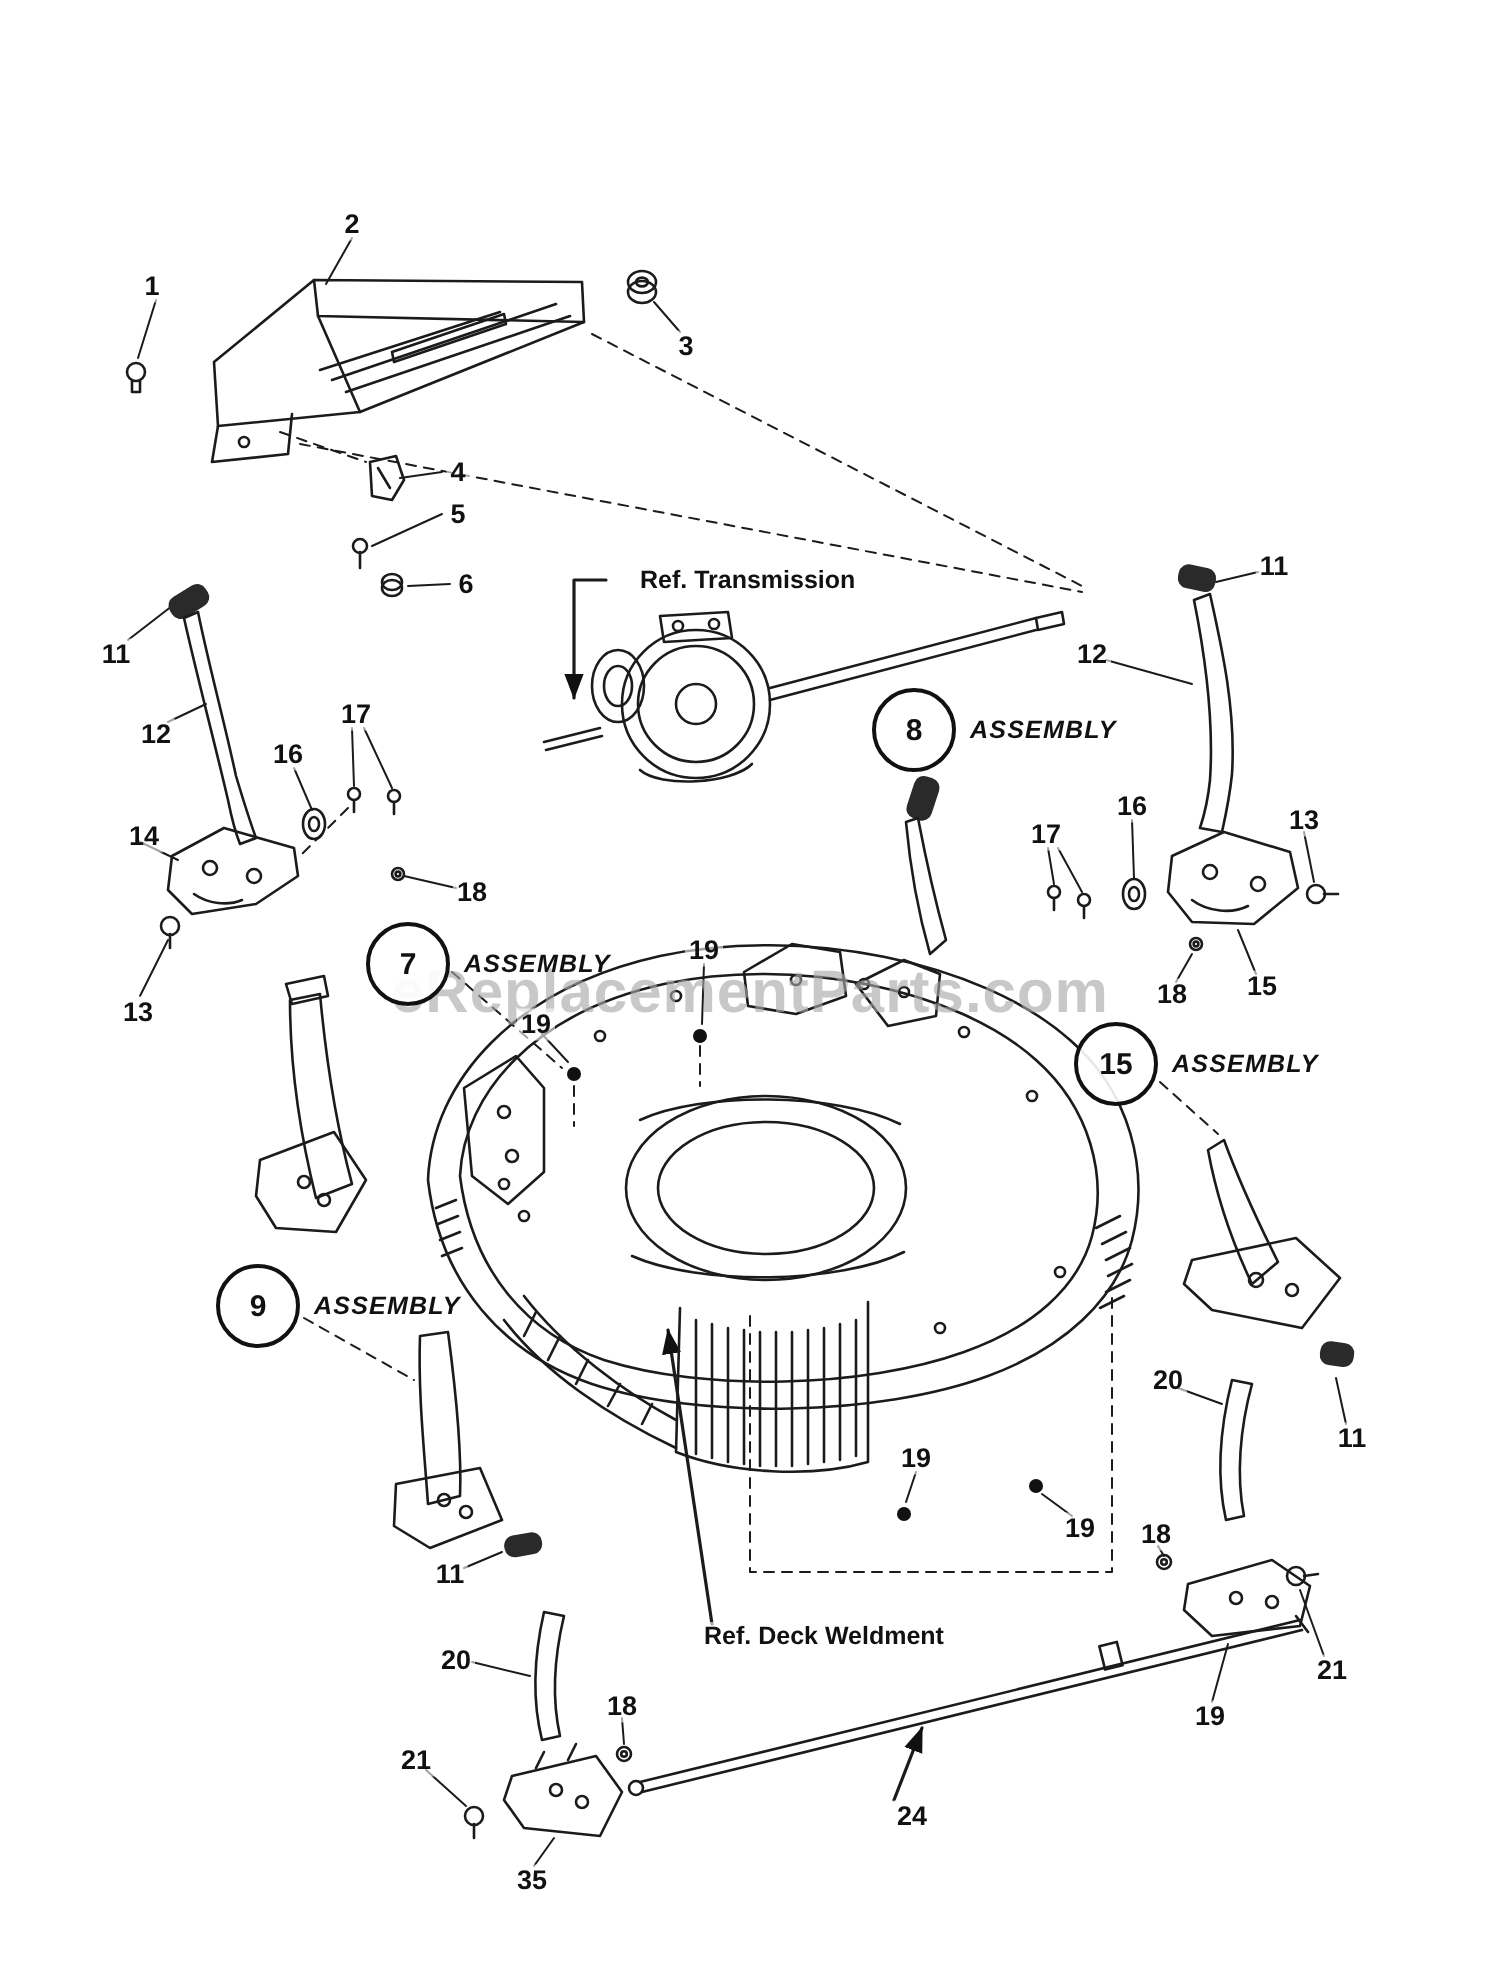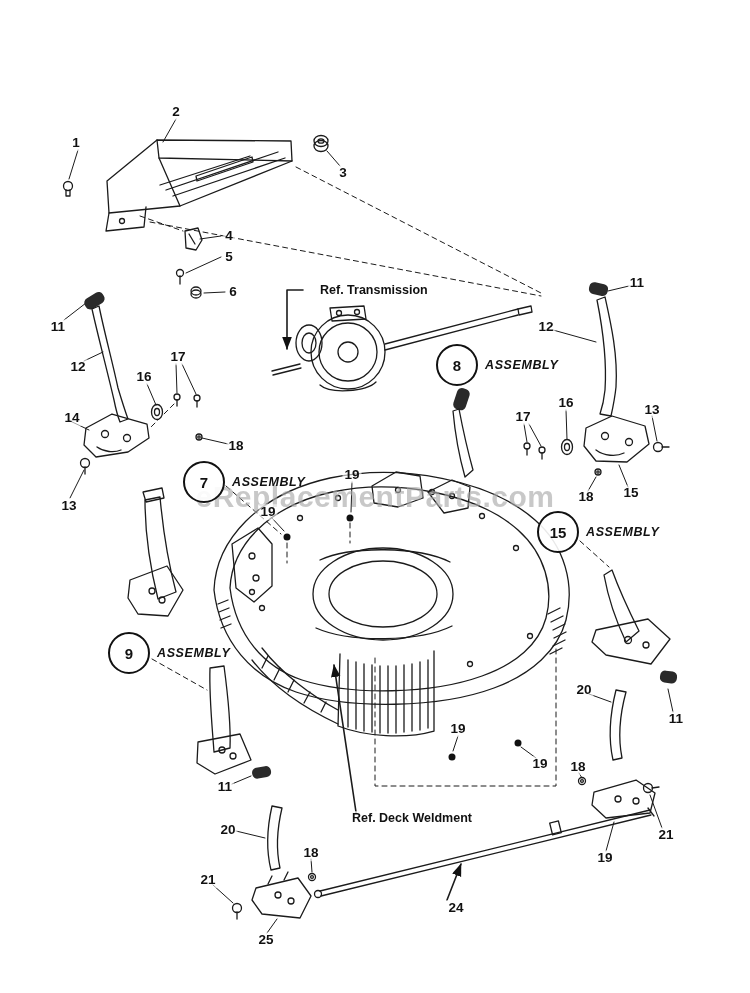--- a/index.html
+++ b/index.html
@@ -345,16 +345,16 @@
   <div class="callout" style="left:676px; top:719px;">11</div>
   <div class="callout" style="left:458px; top:729px;">19</div>
   <div class="callout" style="left:540px; top:764px;">19</div>
   <div class="callout" style="left:578px; top:767px;">18</div>
   <div class="callout" style="left:666px; top:835px;">21</div>
   <div class="callout" style="left:605px; top:858px;">19</div>
   <div class="callout" style="left:225px; top:787px;">11</div>
   <div class="callout" style="left:228px; top:830px;">20</div>
   <div class="callout" style="left:311px; top:853px;">18</div>
   <div class="callout" style="left:208px; top:880px;">21</div>
-  <div class="callout" style="left:266px; top:940px;">25</div>
+  <div class="callout" style="left:266px; top:940px;">35</div>
   <div class="callout" style="left:456px; top:908px;">24</div>
 
 </div>
 
 </body></html>

